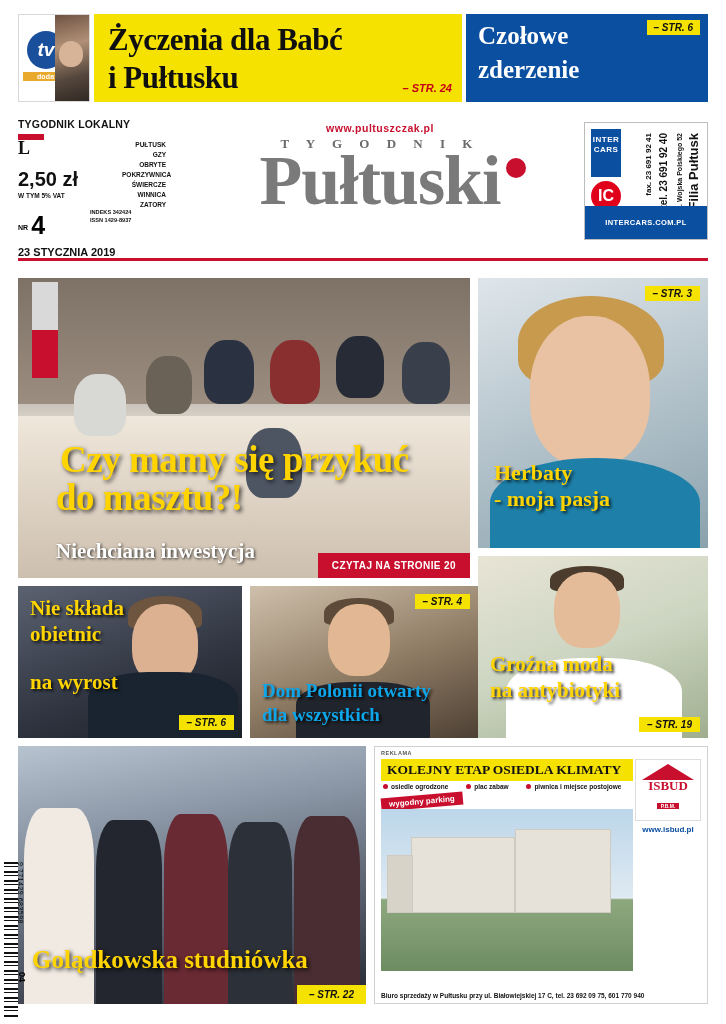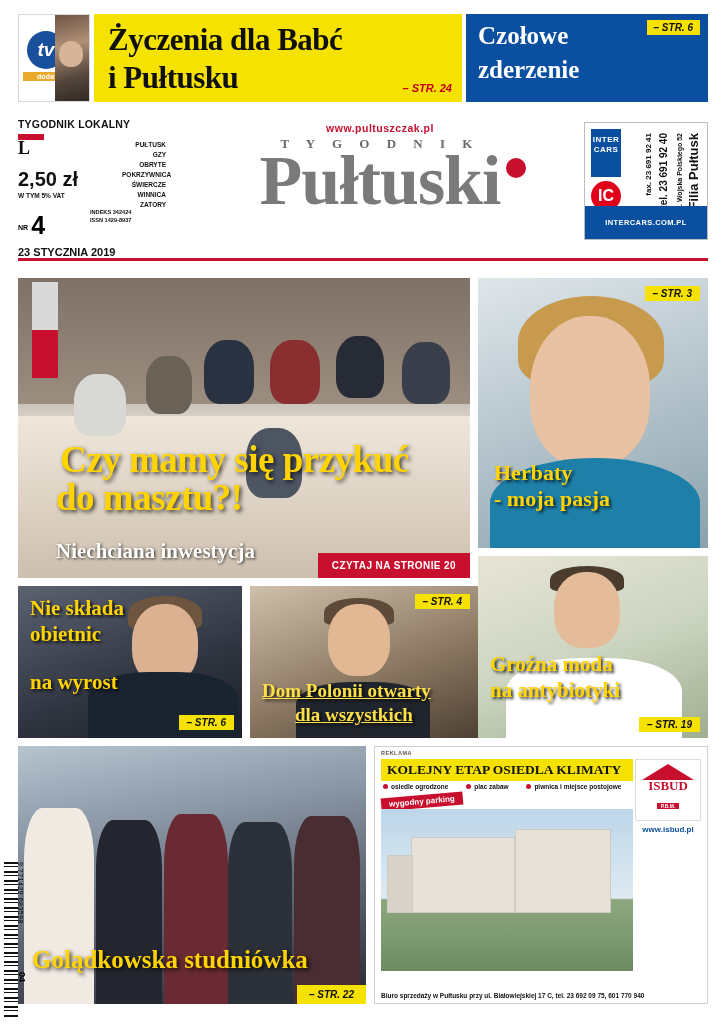--- a/index.html
+++ b/index.html
@@ -174,25 +174,25 @@
   .c-nie .str { position:absolute; right:8px; bottom:8px; background:#f6e200; color:#111; font-size:10px; font-weight:bold; font-style:italic; padding:2px 8px;}
 
   
   .c-dom { left:232px; top:308px; width:228px; height:152px; background:#4a3b2e;}
   .dom-bg { position:absolute; inset:0; background:linear-gradient(160deg,#cfc0ab 0%, #8d7a63 55%, #4d4034 100%);}
   .dom-face { position:absolute; left:78px; top:18px; width:62px; height:72px; border-radius:46% 46% 42% 42%; background:#e2b793;}
   .dom-hair { position:absolute; left:74px; top:12px; width:70px; height:28px; border-radius:50% 50% 20% 20%; background:#5d4a38;}
   .dom-suit { position:absolute; left:46px; bottom:0; width:134px; height:56px; background:#20242c; border-radius:40% 40% 0 0;}
   .c-dom .str { position:absolute; right:8px; top:8px; background:#f6e200; color:#111; font-size:10px; font-weight:bold; font-style:italic; padding:2px 8px;}
   .c-dom .d1,.c-dom .d2 {
-    position:absolute; left:12px; color:#fde047; font-weight:bold; font-family:"Liberation Serif", serif;
-    font-size:19px; text-shadow:2px 2px 3px rgba(0,0,0,.8);text-decoration:underline;
+    position:absolute; left:12px; color:#0ea5e9; font-weight:bold; font-family:"Liberation Serif", serif;
+    font-size:19px; text-shadow:2px 2px 3px rgba(0,0,0,.8);
   }
   .c-dom .d1 { top:94px;}
-  .c-dom .d2 { top:118px;margin-left:33px;}
+  .c-dom .d2 { top:118px;}
 
   
   .c-doc { left:460px; top:278px; width:230px; height:182px; background:#d9dfd2;}
   .doc-bg { position:absolute; inset:0; background:linear-gradient(160deg,#e8e4d6 0%, #cdd6c2 50%, #9fae8f 100%);}
   .doc-face { position:absolute; left:76px; top:16px; width:66px; height:76px; border-radius:46% 46% 42% 42%; background:#e5bc99;}
   .doc-hair { position:absolute; left:72px; top:10px; width:74px; height:26px; border-radius:50% 50% 20% 20%; background:#4c3c2d;}
   .doc-coat { position:absolute; left:28px; bottom:0; width:176px; height:80px; background:#ffffff; border-radius:42% 42% 0 0;}
   .c-doc .g1,.c-doc .g2 {
     position:absolute; left:12px; color:#ffd400; font-weight:bold; font-family:"Liberation Serif", serif;
     font-size:21px; text-shadow:2px 2px 3px rgba(0,0,0,.85);

